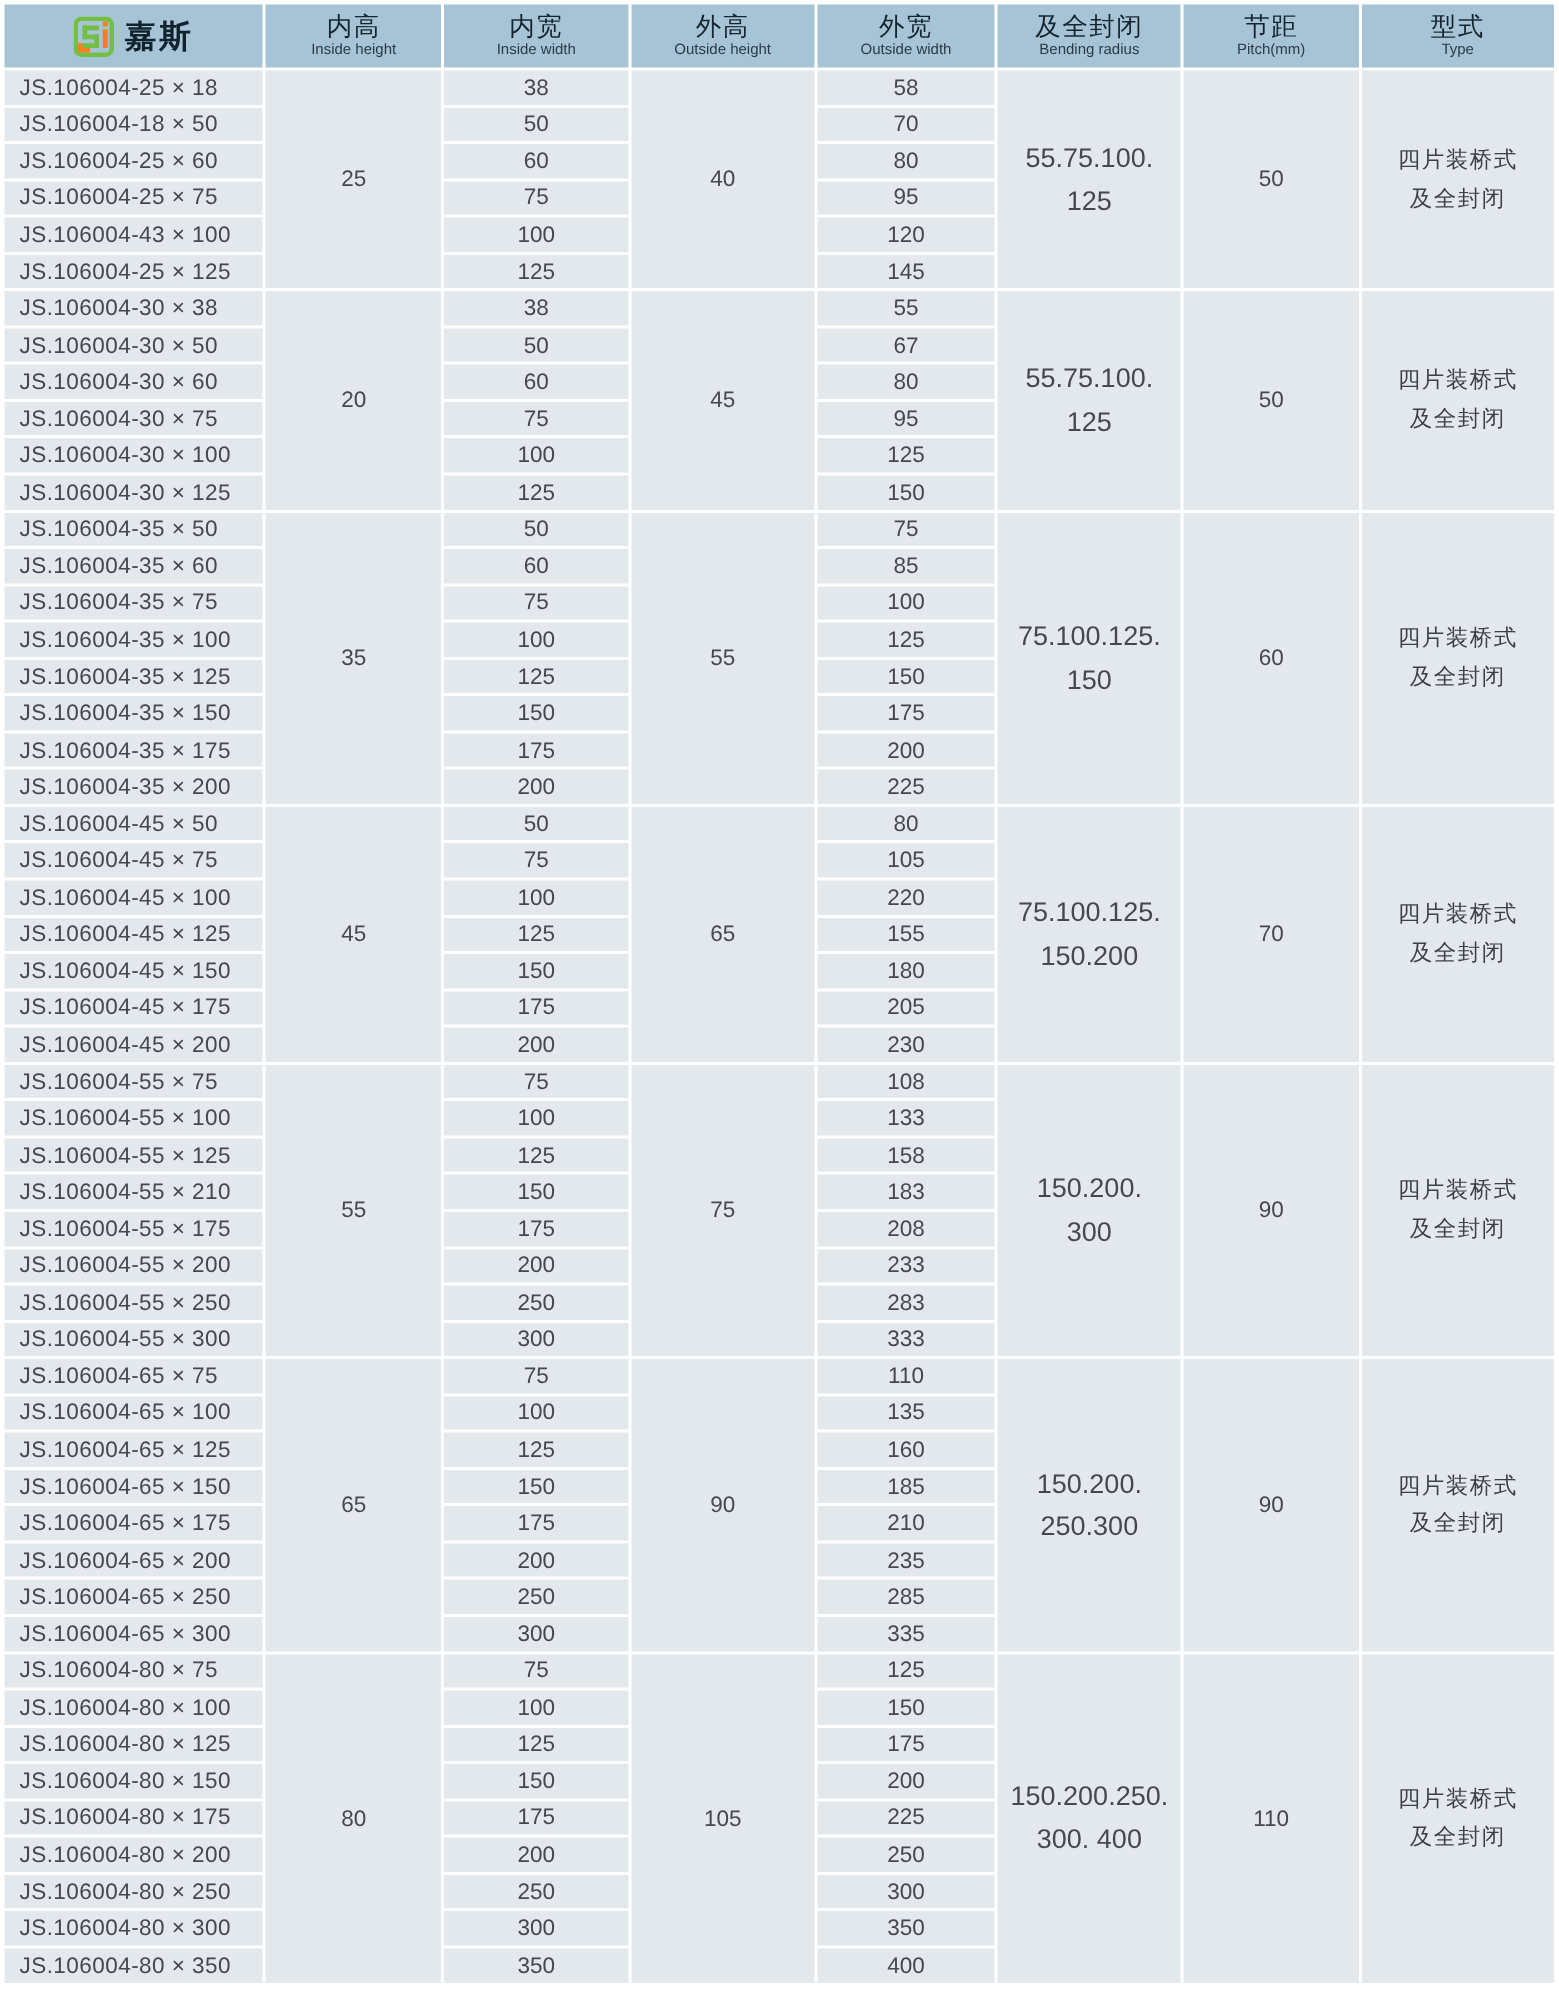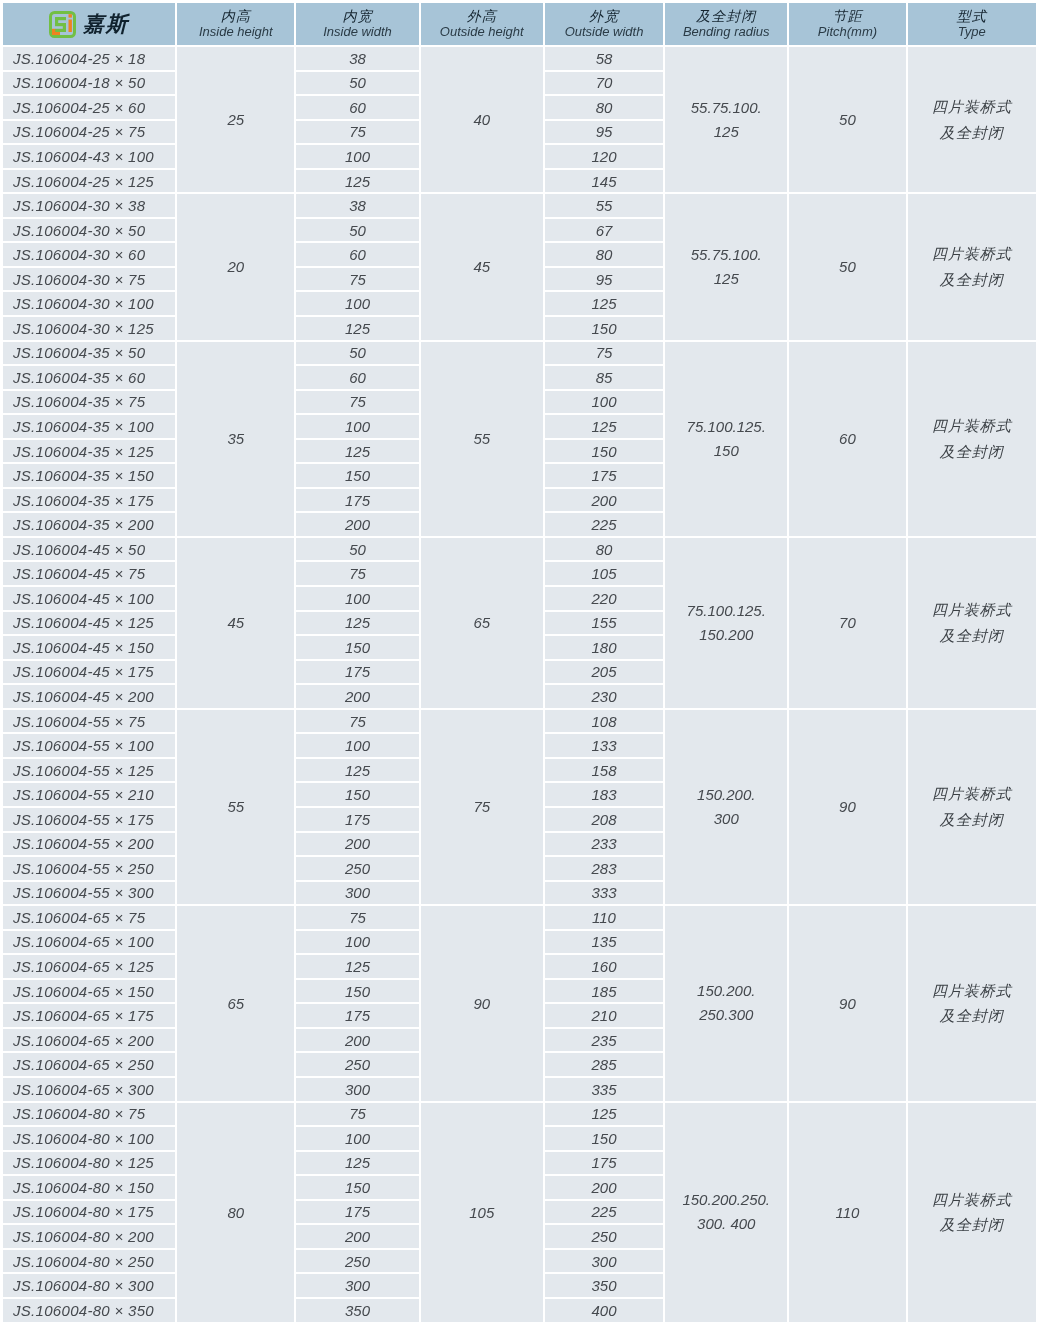--- a/index.html
+++ b/index.html
@@ -17,41 +17,40 @@
     height: 1327px;
     padding: 1px;
     background: #ffffff;
   }
   table.spec {
     width: 100%;
     height: 1323px;
     table-layout: fixed;
     border-collapse: separate;
     border-spacing: 2px;
-    font-style: italic;
   }
   
   th {
     background: #a7c4d7;
     font-weight: normal;
     vertical-align: middle;
     text-align: center;
     padding: 2px 0;
     height: 38px;
   }
   th .zh {
     display: block;
-    font-size: 14px;
+    font-size: 17px;
     color: #152530;
     letter-spacing: 1px;
     line-height: 1.15;
   }
   th .en {
     display: block;
-    font-size: 13px;
+    font-size: 10px;
     color: #2a3b46;
     line-height: 1.2;
   }
   th.logo-cell {
     text-align: left;
   }
   .logo-wrap {
     display: flex;
     align-items: center;
     justify-content: center;
@@ -75,21 +74,21 @@
     overflow: hidden;
   }
   td.model {
     text-align: left;
     padding-left: 10px;
     letter-spacing: 0.3px;
   }
   td.multiline {
     white-space: pre-line;
     line-height: 1.6;
-    font-size: 15px;
+    font-size: 18px;
   }
   td.type-cell {
     white-space: pre-line;
     line-height: 1.7;
     font-size: 15px;
     color: #3c4146;
     letter-spacing: 1px;
   }
 </style>
 </head>

